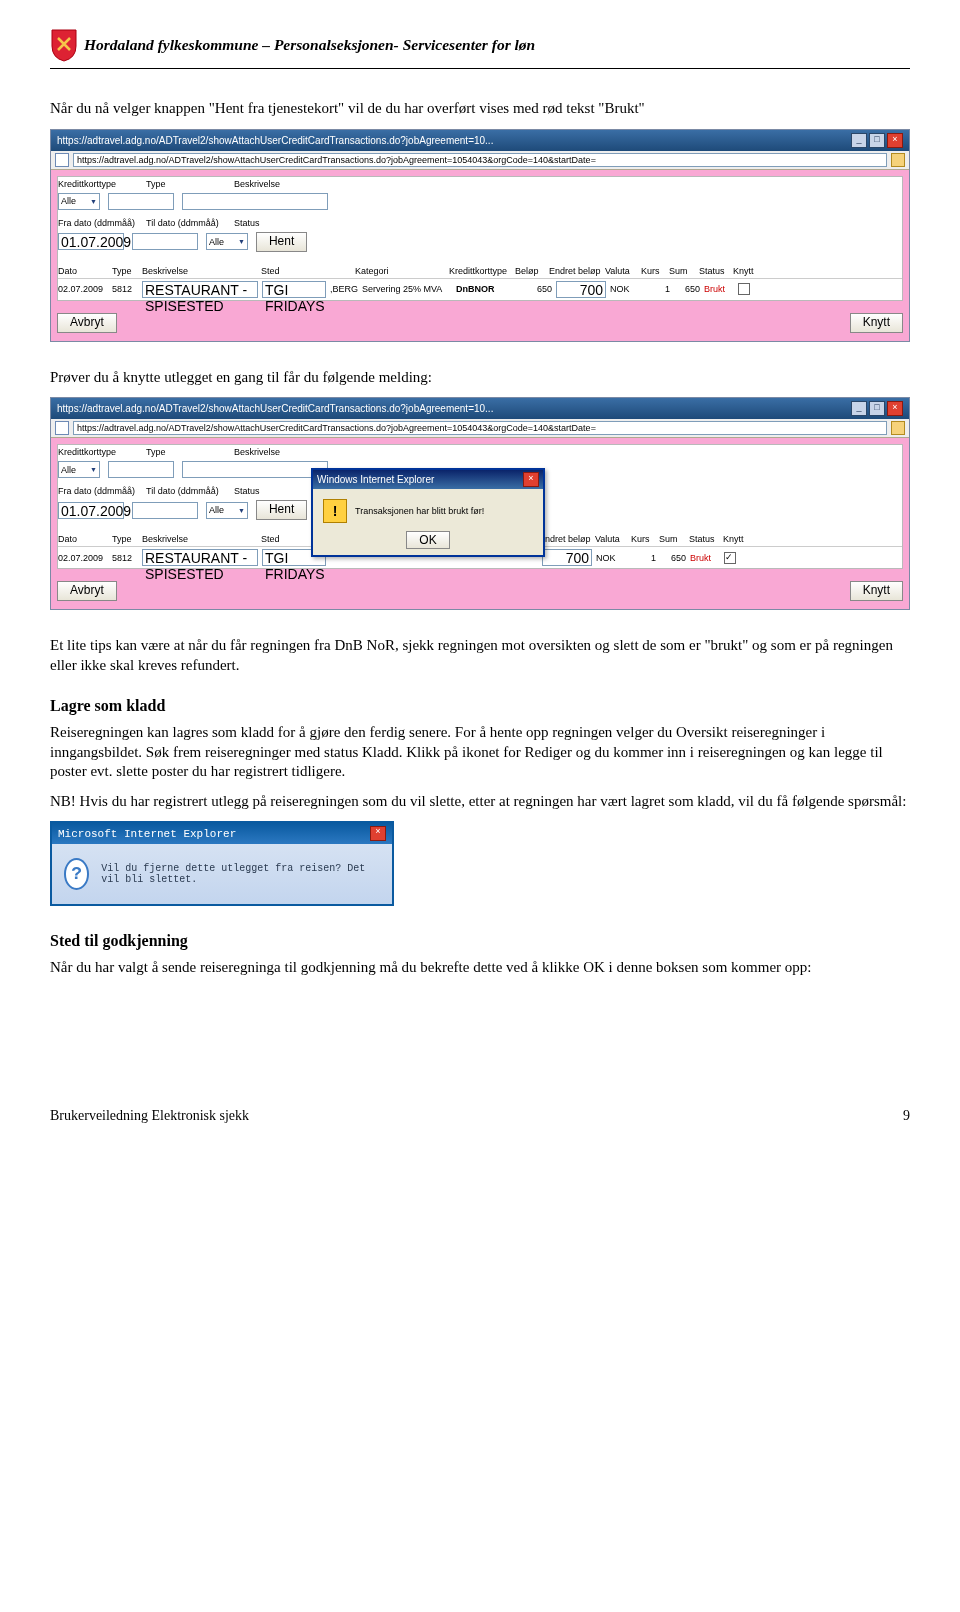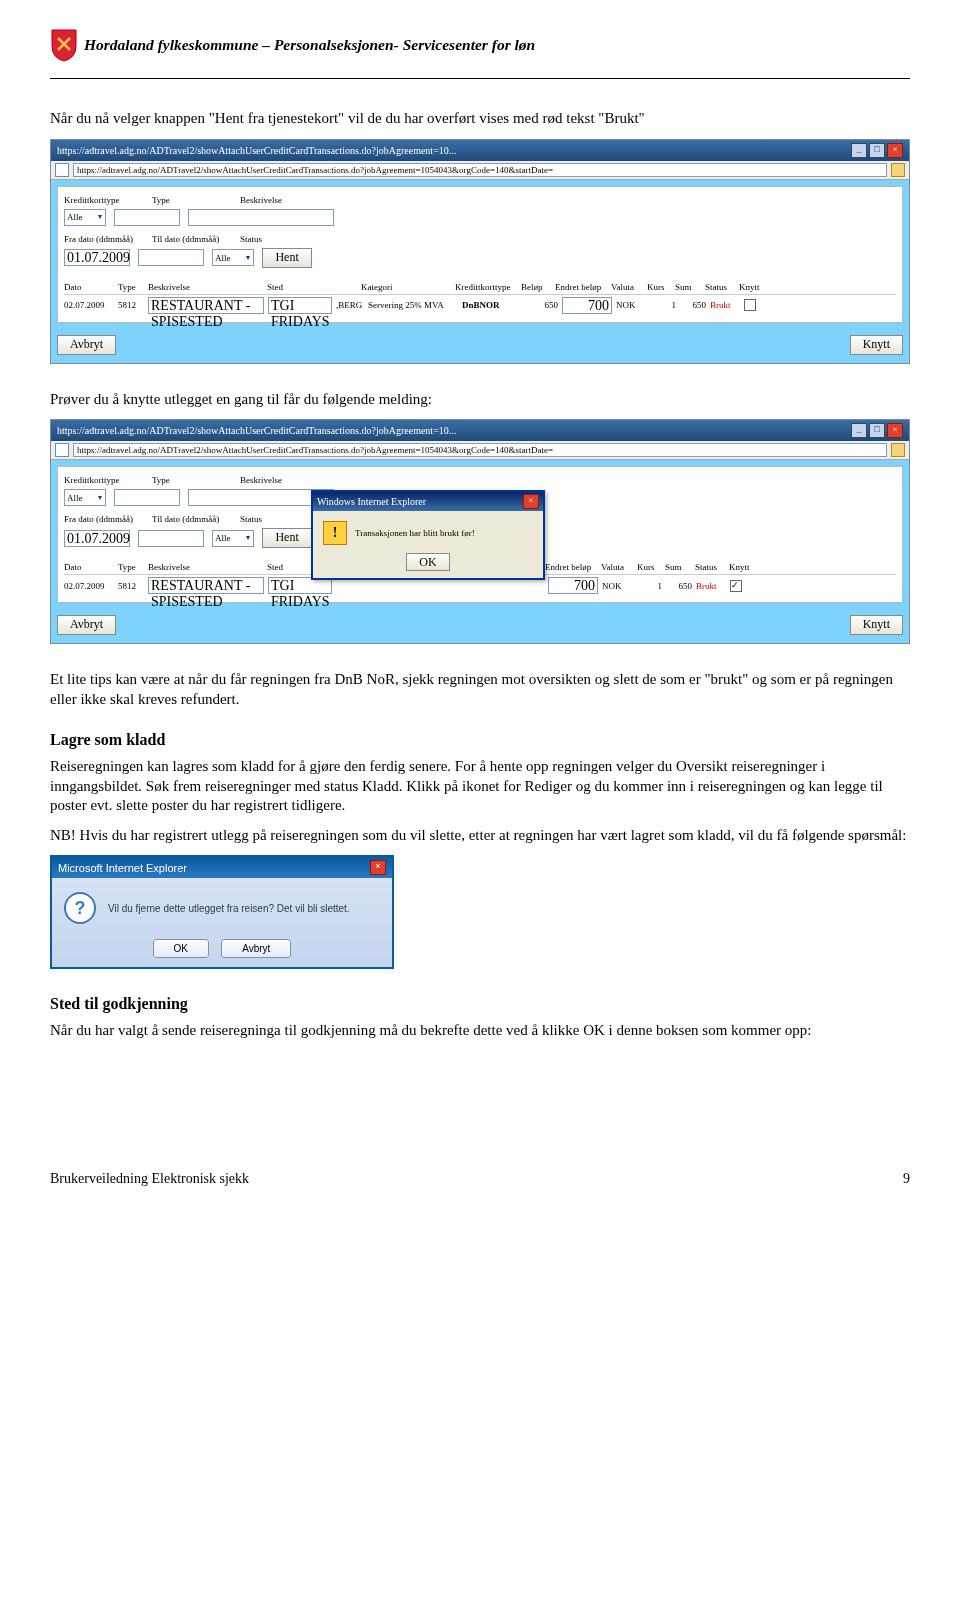--- a/index.html
+++ b/index.html
@@ -1,28 +1,28 @@
 <!DOCTYPE html>
 <html><head>
 <meta charset="utf-8">
 <style>
 body{margin:0;font-family:"Times New Roman",serif;font-size:15px;color:#000;background:#fff;padding:28px 50px 40px 50px;width:960px;box-sizing:border-box}
-.header-line{display:flex;align-items:center;gap:6px;border-bottom:1.5px solid #000;padding-bottom:16px;margin-bottom:30px}
+.header-line{display:flex;align-items:center;gap:6px;border-bottom:1.5px solid #000;padding-bottom:6px;margin-bottom:30px}
 .shield{width:28px;height:34px}
 .header-text{font-style:italic;font-weight:bold;font-size:15.5px}
 .para{margin:0 2px 10px 0;line-height:1.3}
-.screenshot{border:1px solid #7b8aa5;margin:8px 0 26px 0;background:#7dd3fc;font-family:Liberation Serif, serif;font-size:10px;color:#000}
+.screenshot{border:1px solid #7b8aa5;margin:8px 0 26px 0;background:#f9a8d4;font-family:Liberation Sans, sans-serif;font-size:10px;color:#000}
 .titlebar{background:linear-gradient(#3a6ea5,#1e4a79);color:#fff;padding:3px 6px;font-size:10px;display:flex;align-items:center;justify-content:space-between}
 .titlebar .winbtns{display:flex;gap:2px}
 .winbtn{width:14px;height:13px;background:#c8d4e8;border:1px solid #2a4668;font-size:9px;line-height:11px;text-align:center;color:#1a3050}
 .addrbar{background:#eee;padding:2px 4px;display:flex;align-items:center;gap:4px;border-bottom:1px solid #b0a890}
 .addr-icon{width:12px;height:12px;background:#fff;border:1px solid #6d8ab5;display:inline-block}
 .addr-url{background:#fff;border:1px solid #7f9db9;padding:1px 3px;flex:1;font-size:9px;overflow:hidden;white-space:nowrap}
 .lock{width:12px;height:12px;background:#f6d27a;border:1px solid #b28b20;display:inline-block}
-.panel{background:#fff;margin:6px;border:1px solid #b9b9b9;padding:6px}
+.panel{background:#fff;margin:6px;border:1px solid #b9b9b9;padding:0}
 .row{display:flex;align-items:center;gap:8px;padding:2px 0}
 .lbl{font-size:9px;width:80px}
 .lbl2{font-size:9px;width:90px}
 .sel{border:1px solid #7f9db9;background:#fff;font-size:9px;padding:0 2px;height:15px;display:inline-flex;align-items:center}
 .sel .arrow{margin-left:14px;font-size:7px;color:#23407a}
 .inp{border:1px solid #7f9db9;background:#fff;height:15px;font-size:14px;padding:0 2px;display:inline-block}
 .btn{border:1px solid #888;background:linear-gradient(#fff,#e8e5d8);font-size:12px;padding:1px 12px;height:16px}
 .thead{display:flex;font-size:9px;border-bottom:1px solid #ccc;padding:2px 0;gap:4px}
 .thead span{display:inline-block}
 .trow{display:flex;font-size:9px;padding:2px 0;gap:4px;align-items:center}
@@ -30,21 +30,21 @@
 .cb{width:10px;height:10px;border:1px solid #666;background:#fff;display:inline-block}
 .cb.ck::after{content:"✓";font-size:9px;line-height:9px;color:#000;display:block}
 .btnrow{display:flex;justify-content:space-between;padding:6px 6px 8px 6px}
 .dialog{position:absolute;background:#ece9d8;border:2px solid #003399;width:230px;left:260px;top:70px;box-shadow:2px 2px 4px rgba(0,0,0,0.3)}
 .dialog .dtitle{background:linear-gradient(#0a246a,#3a6ea5);color:#fff;font-size:10px;padding:2px 4px;display:flex;justify-content:space-between;align-items:center}
 .dialog .dbody{padding:10px;display:flex;gap:8px;align-items:center;font-size:9px}
 .dialog .dwarn{width:22px;height:22px;background:#ffd040;border:1px solid #b08000;display:flex;align-items:center;justify-content:center;font-weight:bold;font-size:14px}
 .dialog .dbtn{text-align:center;padding-bottom:8px}
 .relwrap{position:relative}
 .section-head{font-weight:bold;font-size:16px;margin:22px 0 8px 0}
-.ie-dialog{border:2px solid #0a5aa0;background:linear-gradient(#dce6f4,#c3d5ee);width:340px;font-family:Liberation Sans, sans-serif;margin:8px 4px 26px 0}
+.ie-dialog{border:2px solid #0a5aa0;background:linear-gradient(#dce6f4,#c3d5ee);width:340px;font-family:Liberation Mono, monospace;margin:8px 4px 26px 0}
 .ie-dialog .ietitle{background:linear-gradient(#0a5aa0,#2b78c1);color:#fff;font-size:11px;padding:3px 6px;display:flex;justify-content:space-between;align-items:center}
 .ie-dialog .iebody{padding:14px 12px;display:flex;gap:12px;align-items:center;font-size:10px;color:#2a3a50}
 .ie-dialog .qmark{width:28px;height:28px;border-radius:50%;background:#fff;border:2px solid #3a7ac5;display:flex;align-items:center;justify-content:center;color:#3a7ac5;font-weight:bold;font-size:18px}
 .ie-dialog .iebtns{text-align:center;padding-bottom:12px}
 .ie-dialog .iebtn{border:1px solid #7a93b5;background:linear-gradient(#fdfdfd,#e3ecf7);padding:3px 20px;font-size:10px;margin:0 4px;border-radius:3px}
 .footer{display:flex;justify-content:space-between;font-size:14px;margin-top:130px}
 .closebtn{background:#e04030;border:1px solid #8a1a10;color:#fff;width:14px;height:13px;font-size:9px;line-height:11px;text-align:center}
 </style>
 </head>
 <body>
@@ -236,24 +236,20 @@
 
 <div class="ie-dialog">
   <div class="ietitle">
     <span>Microsoft Internet Explorer</span>
     <span class="closebtn">×</span>
   </div>
   <div class="iebody">
     <span class="qmark">?</span>
     <span>Vil du fjerne dette utlegget fra reisen? Det vil bli slettet.</span>
   </div>
-  <div class="iebtns">
-    <span class="iebtn">OK</span>
-    <span class="iebtn">Avbryt</span>
-  </div>
 </div>
 
 <div class="section-head">Sted til godkjenning</div>
 <p class="para">Når du har valgt å sende reiseregninga til godkjenning må du bekrefte dette ved å klikke OK i denne boksen som kommer opp:</p>
 
 <div class="footer">
   <span>Brukerveiledning Elektronisk sjekk</span>
   <span>9</span>
 </div>
 

